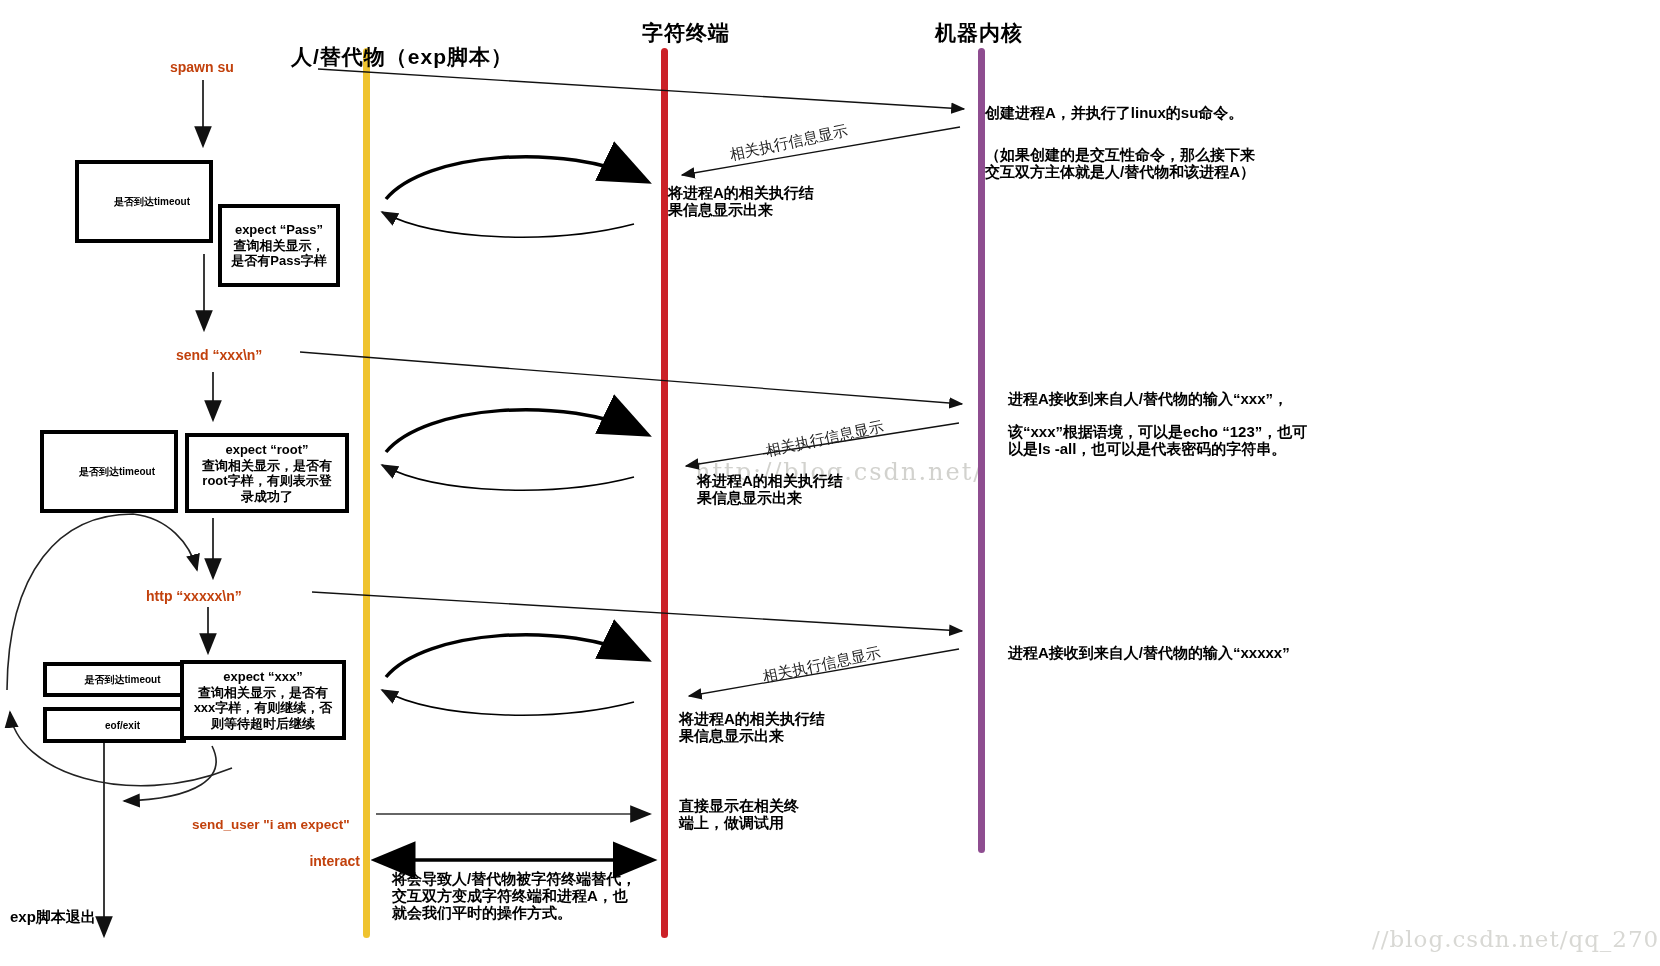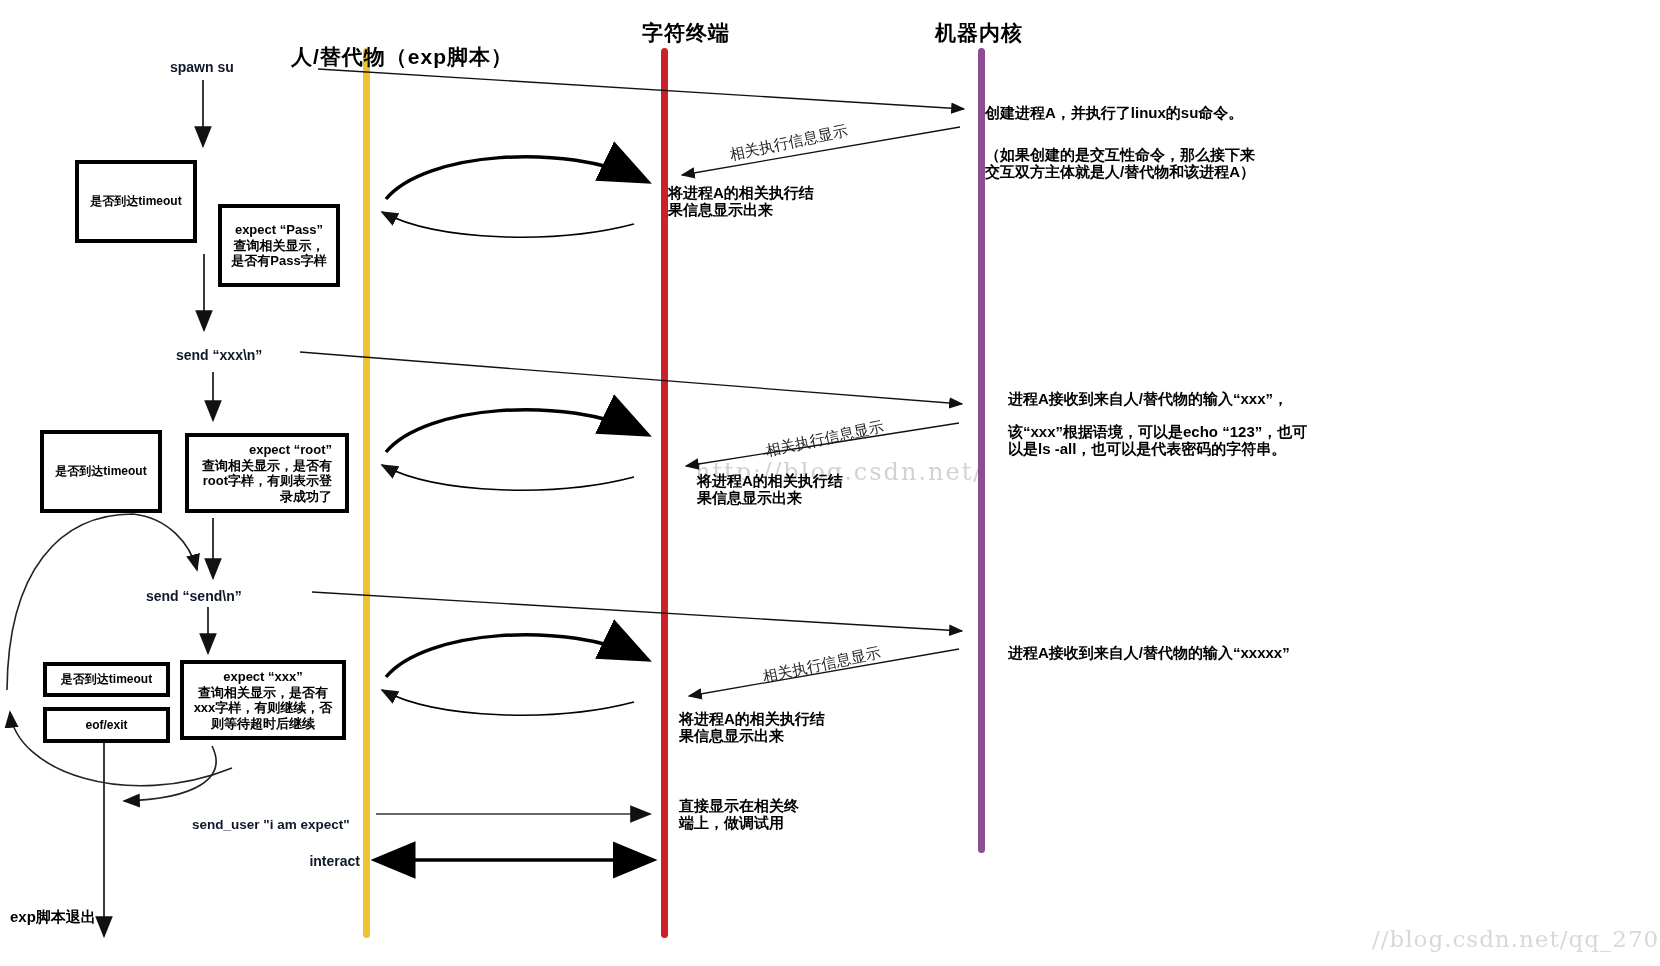--- a/index.html
+++ b/index.html
@@ -4,28 +4,28 @@
 <style>
   html,body{margin:0;padding:0;background:#ffffff;}
   .canvas{
     position:relative;width:1660px;height:966px;background:#ffffff;overflow:hidden;
     font-family:"Liberation Sans","DejaVu Sans",sans-serif;color:#000;
   }
   svg.overlay{position:absolute;left:0;top:0;}
   .lbl{position:absolute;white-space:pre-line;}
   .title{font-size:21px;font-weight:600;text-align:center;letter-spacing:1px;}
   .title .codepart{font-weight:bold;}
-  .code{font-weight:bold;font-size:14px;color:#0f172a;}
+  .code{font-weight:bold;font-size:14px;color:#c2410c;}
   .lifeline{position:absolute;width:7px;border-radius:4px;}
   .box{
     position:absolute;border:4px solid #000;background:#fff;
     display:flex;align-items:center;justify-content:center;
     text-align:center;font-weight:bold;white-space:pre-line;
   }
-  .box-lg{font-size:12px;}
+  .box-lg{font-size:10px;padding-left:16px;}
   .box-sm{font-size:13px;line-height:15.5px;}
   .note{font-weight:bold;font-size:15px;line-height:17px;}
   .rot{font-size:15px;color:#222;transform:rotate(-12deg);transform-origin:left center;white-space:nowrap;}
   .wm{font-family:"DejaVu Serif","Liberation Serif",serif;white-space:nowrap;}
   .wm-center{font-size:24px;color:#d2d2ce;letter-spacing:2px;}
   .wm-br{font-size:23px;color:#d8d8d4;letter-spacing:1px;}
 </style>
 </head>
 <body>
 
@@ -89,32 +89,32 @@
   </svg>
 
   <div class="lbl title" style="left:286px;top:19px;width:232px;">
     <span>人/替代物（</span><span class="codepart">exp</span><span>脚本）</span>
   </div>
   <div class="lbl title" style="left:610px;top:19px;width:152px;">字符终端</div>
   <div class="lbl title" style="left:903px;top:19px;width:152px;">机器内核</div>
 
   <div class="lbl code" style="left:170px;top:59px;">spawn su</div>
   <div class="lbl code" style="left:176px;top:347px;">send “xxx\n”</div>
-  <div class="lbl code" style="left:146px;top:588px;">send “send\n”</div>
+  <div class="lbl code" style="left:146px;top:588px;">http “xxxxx\n”</div>
   <div class="lbl code" style="left:192px;top:817px;font-size:13.5px;">send_user "i am expect"</div>
   <div class="lbl code" style="left:285px;top:853px;width:75px;text-align:right;">interact</div>
   <div class="lbl note" style="left:10px;top:908px;">exp脚本退出</div>
 
   <div class="box box-lg" style="left:75px;top:160px;width:114px;height:75px;">是否到达timeout</div>
   <div class="box box-sm" style="left:218px;top:160px;width:114px;height:75px;margin-top:44px;">expect “Pass”
 查询相关显示，
 是否有Pass字样</div>
 
   <div class="box box-lg" style="left:40px;top:430px;width:114px;height:75px;">是否到达timeout</div>
-  <div class="box box-sm" style="left:185px;top:433px;width:156px;height:72px;text-align:right;">expect “root”
+  <div class="box box-sm" style="left:185px;top:433px;width:156px;height:72px;">expect “root”
 查询相关显示，是否有
 root字样，有则表示登
 录成功了</div>
 
   <div class="box box-lg" style="left:43px;top:662px;width:119px;height:27px;">是否到达timeout</div>
   <div class="box box-lg" style="left:43px;top:707px;width:119px;height:28px;">eof/exit</div>
   <div class="box box-sm" style="left:180px;top:660px;width:158px;height:72px;">expect “xxx”
 查询相关显示，是否有
 xxx字样，有则继续，否
 则等待超时后继续</div>
@@ -128,20 +128,23 @@
   <div class="lbl note" style="left:1008px;top:644px;">进程A接收到来自人/替代物的输入“xxxxx”</div>
 
   <div class="lbl note" style="left:668px;top:184px;">将进程A的相关执行结
 果信息显示出来</div>
   <div class="lbl note" style="left:697px;top:472px;">将进程A的相关执行结
 果信息显示出来</div>
   <div class="lbl note" style="left:679px;top:710px;">将进程A的相关执行结
 果信息显示出来</div>
   <div class="lbl note" style="left:679px;top:797px;">直接显示在相关终
 端上，做调试用</div>
+  <div class="lbl note" style="left:392px;top:870px;">将会导致人/替代物被字符终端替代，
+交互双方变成字符终端和进程A，也
+就会我们平时的操作方式。</div>
 
   <div class="lbl rot" style="left:730px;top:146px;">相关执行信息显示</div>
   <div class="lbl rot" style="left:766px;top:442px;">相关执行信息显示</div>
   <div class="lbl rot" style="left:763px;top:668px;">相关执行信息显示</div>
 
   <div class="lbl wm wm-br" style="left:1372px;top:926px;">//blog.csdn.net/qq_27068845</div>
 
 </div>
 
 </body></html>

